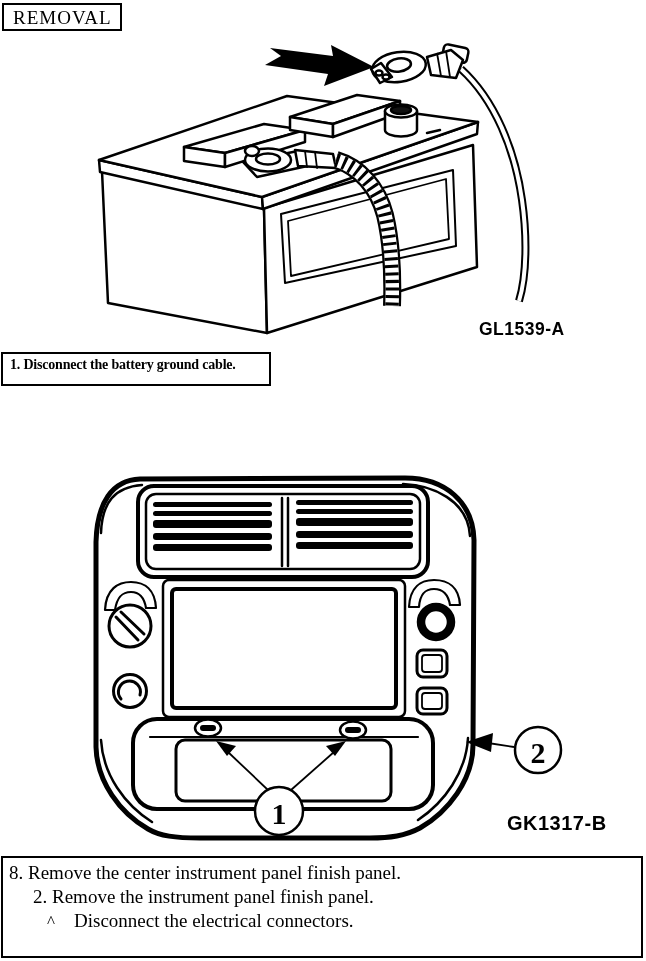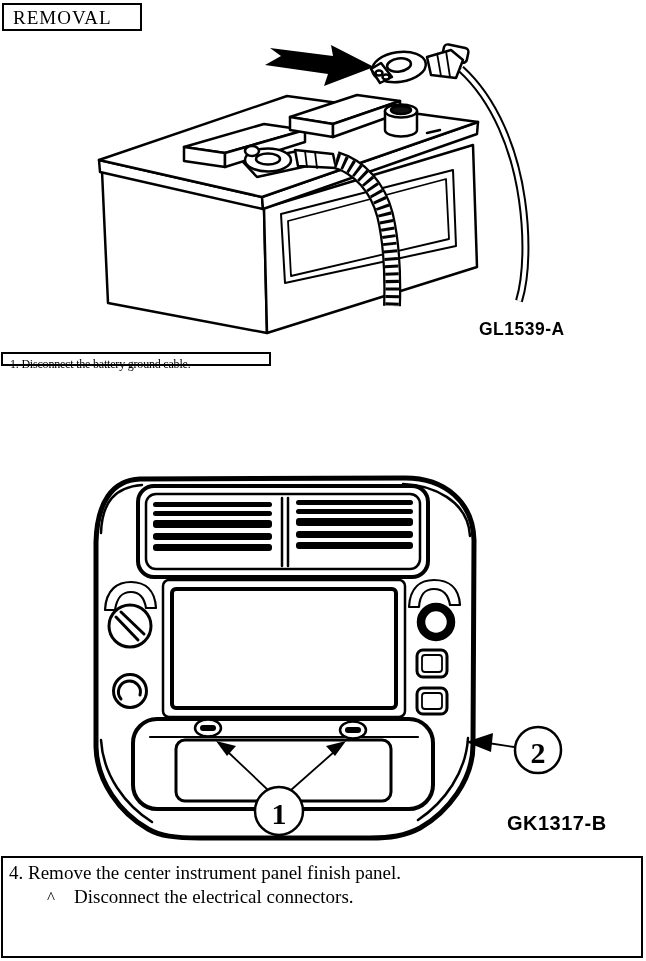--- a/index.html
+++ b/index.html
@@ -3,28 +3,29 @@
 <meta charset="utf-8">
 <style>
   html,body { margin:0; padding:0; background:#888; }
   .page {
     position:relative; width:646px; height:961px; margin:0 auto;
     background:#fff; color:#000; overflow:hidden;
     font-family:"Liberation Serif", serif;
   }
   .box { position:absolute; border:2px solid #000; background:#fff; box-sizing:border-box; }
   .title-box {
-    left:2px; top:3px; width:140px; height:28px;
+    left:2px; top:3px; width:120px; height:28px;
     font-size:19px; letter-spacing:1px; padding:2px 0 12px 9px;
     white-space:nowrap;
   }
   .step1-box {
-    left:1px; top:352px; width:270px; height:14px;
-    font-size:12px; letter-spacing:-0.2px; padding:3px 0 0 7px;
+    left:1px; top:352px; width:270px; height:34px;
+    font-size:14px; letter-spacing:-0.2px; padding:3px 0 0 7px;
     white-space:nowrap;
+    font-weight:bold;
   }
   .fig-label {
     position:absolute; font-family:"Liberation Sans", sans-serif;
     font-weight:bold; white-space:nowrap;
   }
   #fig1-label { left:479px; top:319px; font-size:17.5px; letter-spacing:0.5px; }
   #fig2-label { left:507px; top:812px; font-size:20px;   letter-spacing:0.5px; }
   .bottom-box {
     left:1px; top:856px; width:642px; height:102px;
     font-size:19px; line-height:24px; padding-top:3px;
@@ -218,19 +219,20 @@
       <line x1="514" y1="297" x2="488" y2="293" stroke="#000" stroke-width="1.8"></line>
       <polygon fill="#000" points="466,292 493,283 491,302"></polygon>
       <circle cx="538" cy="300" r="23" fill="#fff" stroke="#000" stroke-width="2.5"></circle>
       <text class="callout" x="538" y="302" text-anchor="middle" dominant-baseline="central">2</text>
     </g>
   </svg>
 
   <div id="fig2-label" class="fig-label">GK1317-B</div>
 
   <div class="box bottom-box">
-    <div class="l-main">4. Remove the center instrument panel finish panel.</div>
+    <div class="l-main">8. Remove the center instrument panel finish panel.</div>
+    <div class="l-sub">2. Remove the instrument panel finish panel.</div>
     <div class="l-note">
       <span class="note-marker">^</span><span class="note-text">Disconnect the electrical connectors.</span>
     </div>
   </div>
 
 </div>
 
 </body></html>

